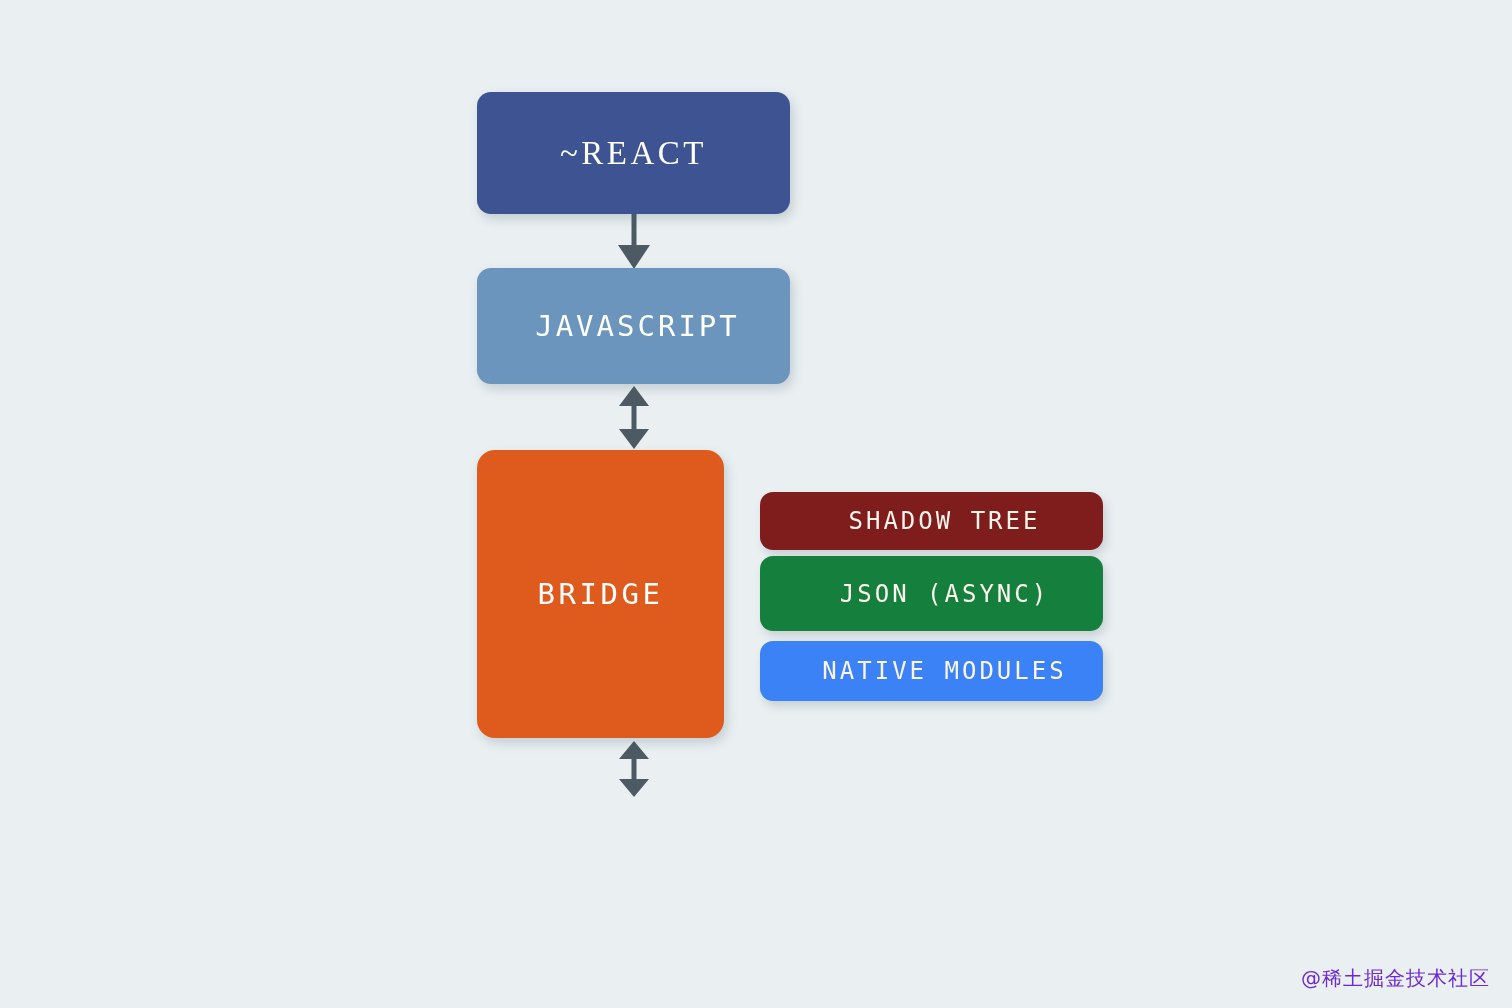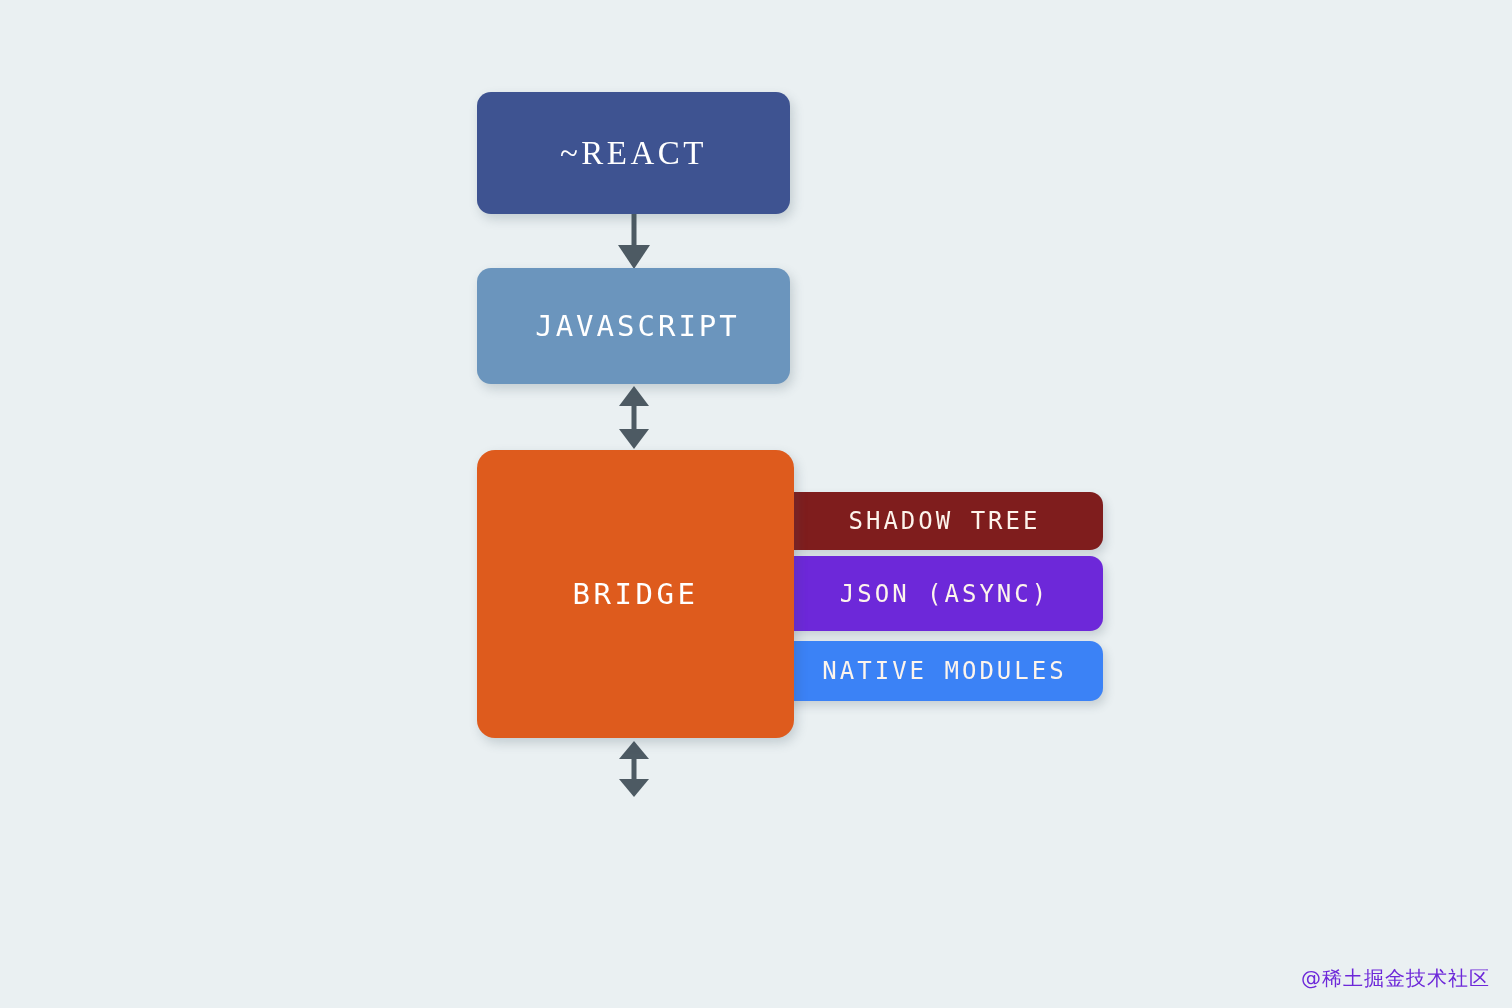--- a/index.html
+++ b/index.html
@@ -52,21 +52,21 @@
     left: 477px;  top: 268px;
     width: 313px; height: 116px;
     background: #6b95bd;
     z-index: 6;
     padding-left: 8px;
   }
   #node-javascript .node-label { font-size: 29px; letter-spacing: 3px; }
 
   #node-bridge {
     left: 477px;  top: 450px;
-    width: 317px; height: 288px;
+    width: 247px; height: 288px;
     background: #de5b1d;
     border-radius: 18px;
     z-index: 6;
   }
   #node-bridge .node-label { font-size: 29px; letter-spacing: 3.5px; }
 
   #node-native {
     left: 477px;  top: 797px;
     width: 313px; height: 117px;
     background: #1d9c6c;
@@ -101,21 +101,21 @@
 
   #node-shadow-tree {
     left: 760px;  top: 492px;
     width: 343px; height: 58px;
     background: #7f1d1d;
     padding-left: 26px;
   }
   #node-json-async {
     left: 760px;  top: 556px;
     width: 343px; height: 75px;
-    background: #6d28d9;
+    background: #15803d;
     padding-left: 26px;
   }
   #node-native-modules {
     left: 760px;  top: 641px;
     width: 343px; height: 60px;
     background: #3b82f6;
     padding-left: 26px;
   }
 
   

